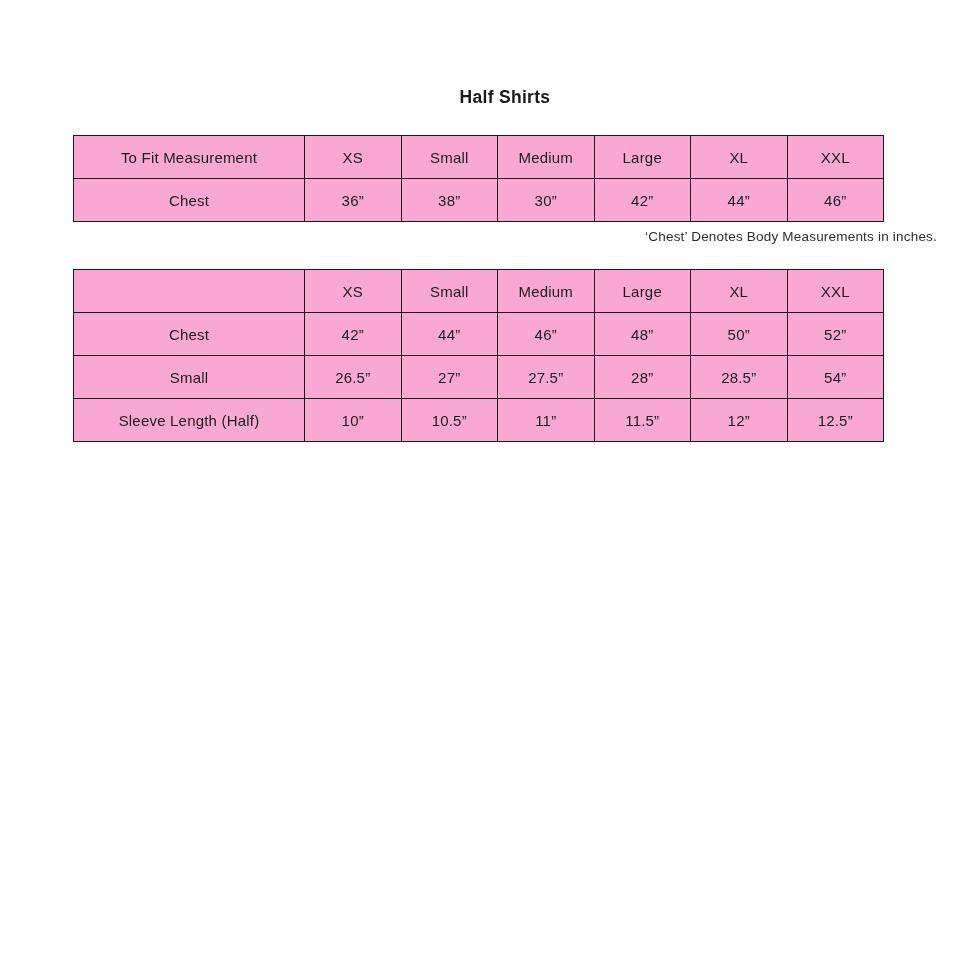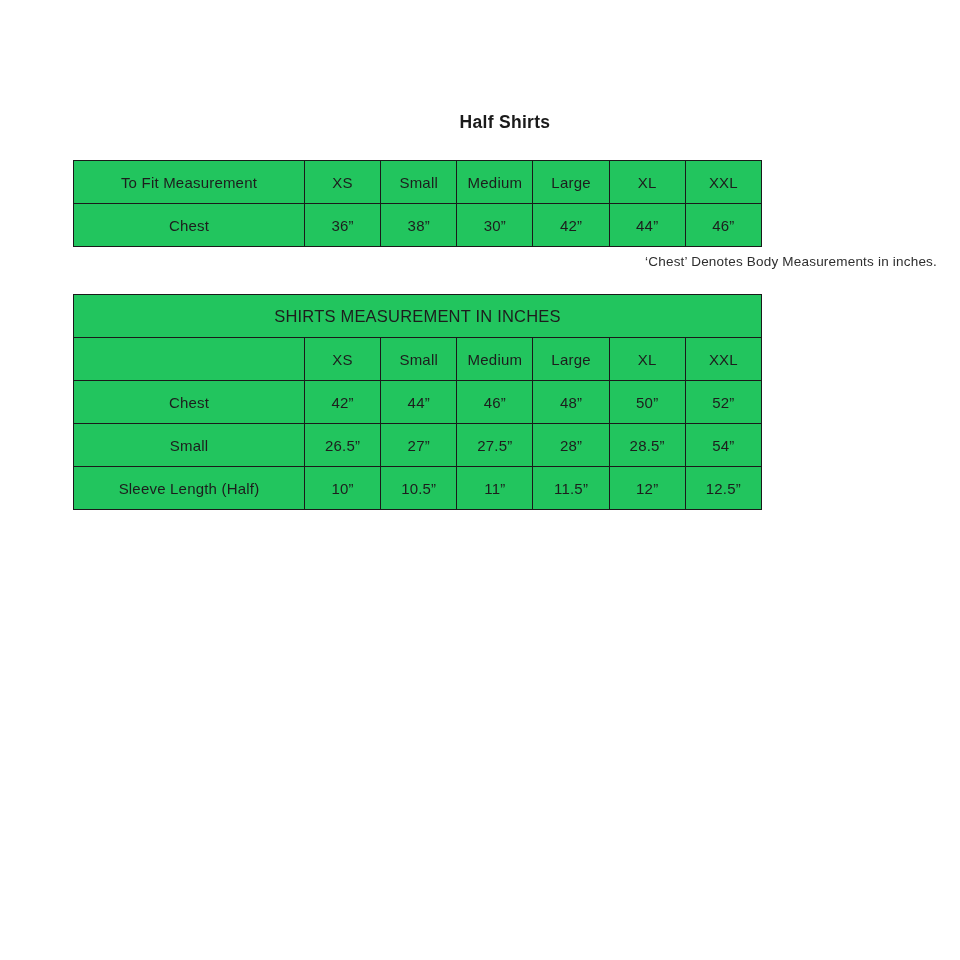--- a/index.html
+++ b/index.html
@@ -3,36 +3,36 @@
 <meta charset="utf-8">
 <style>
   * { margin: 0; padding: 0; box-sizing: border-box; }
   html, body { width: 960px; height: 960px; background: #ffffff; }
   body {
     font-family: "Liberation Sans", "DejaVu Sans", sans-serif;
     color: #1d1d1d;
     -webkit-font-smoothing: antialiased;
   }
   .page { width: 960px; height: 960px; background: #ffffff; overflow: hidden; }
-  .content { margin-left: 73px; width: 864px; padding-top: 112px; }
+  .content { margin-left: 73px; width: 864px; padding-top: 87px; }
 
   .title {
     text-align: center;
     font-size: 17.5px;
     font-weight: 700;
     letter-spacing: 0.3px;
     line-height: 21px;
     color: #1a1a1a;
   }
 
   table.tbl {
     border-collapse: collapse;
     table-layout: fixed;
-    width: 689px;
-    background: #22c55e;
+    width: 811px;
+    background: #f9a8d4;
   }
   table.tbl td {
     border: 1px solid #1a1a1a;
     text-align: center;
     vertical-align: middle;
     font-size: 15px;
     letter-spacing: 0.2px;
     height: 43px;
     padding: 0 4px;
     overflow: hidden;
@@ -107,23 +107,20 @@
         <col class="label-col">
           <col>
           <col>
           <col>
           <col>
           <col>
           <col>
       </colgroup>
       <tbody>
         <tr>
-          <td colspan="7" class="tbl-title">SHIRTS MEASUREMENT IN INCHES</td>
-        </tr>
-        <tr>
           <td></td>
           <td class="size-head">XS</td>
           <td class="size-head">Small</td>
           <td class="size-head">Medium</td>
           <td class="size-head">Large</td>
           <td class="size-head">XL</td>
           <td class="size-head">XXL</td>
         </tr>
         <tr>
           <td class="row-label">Chest</td>

